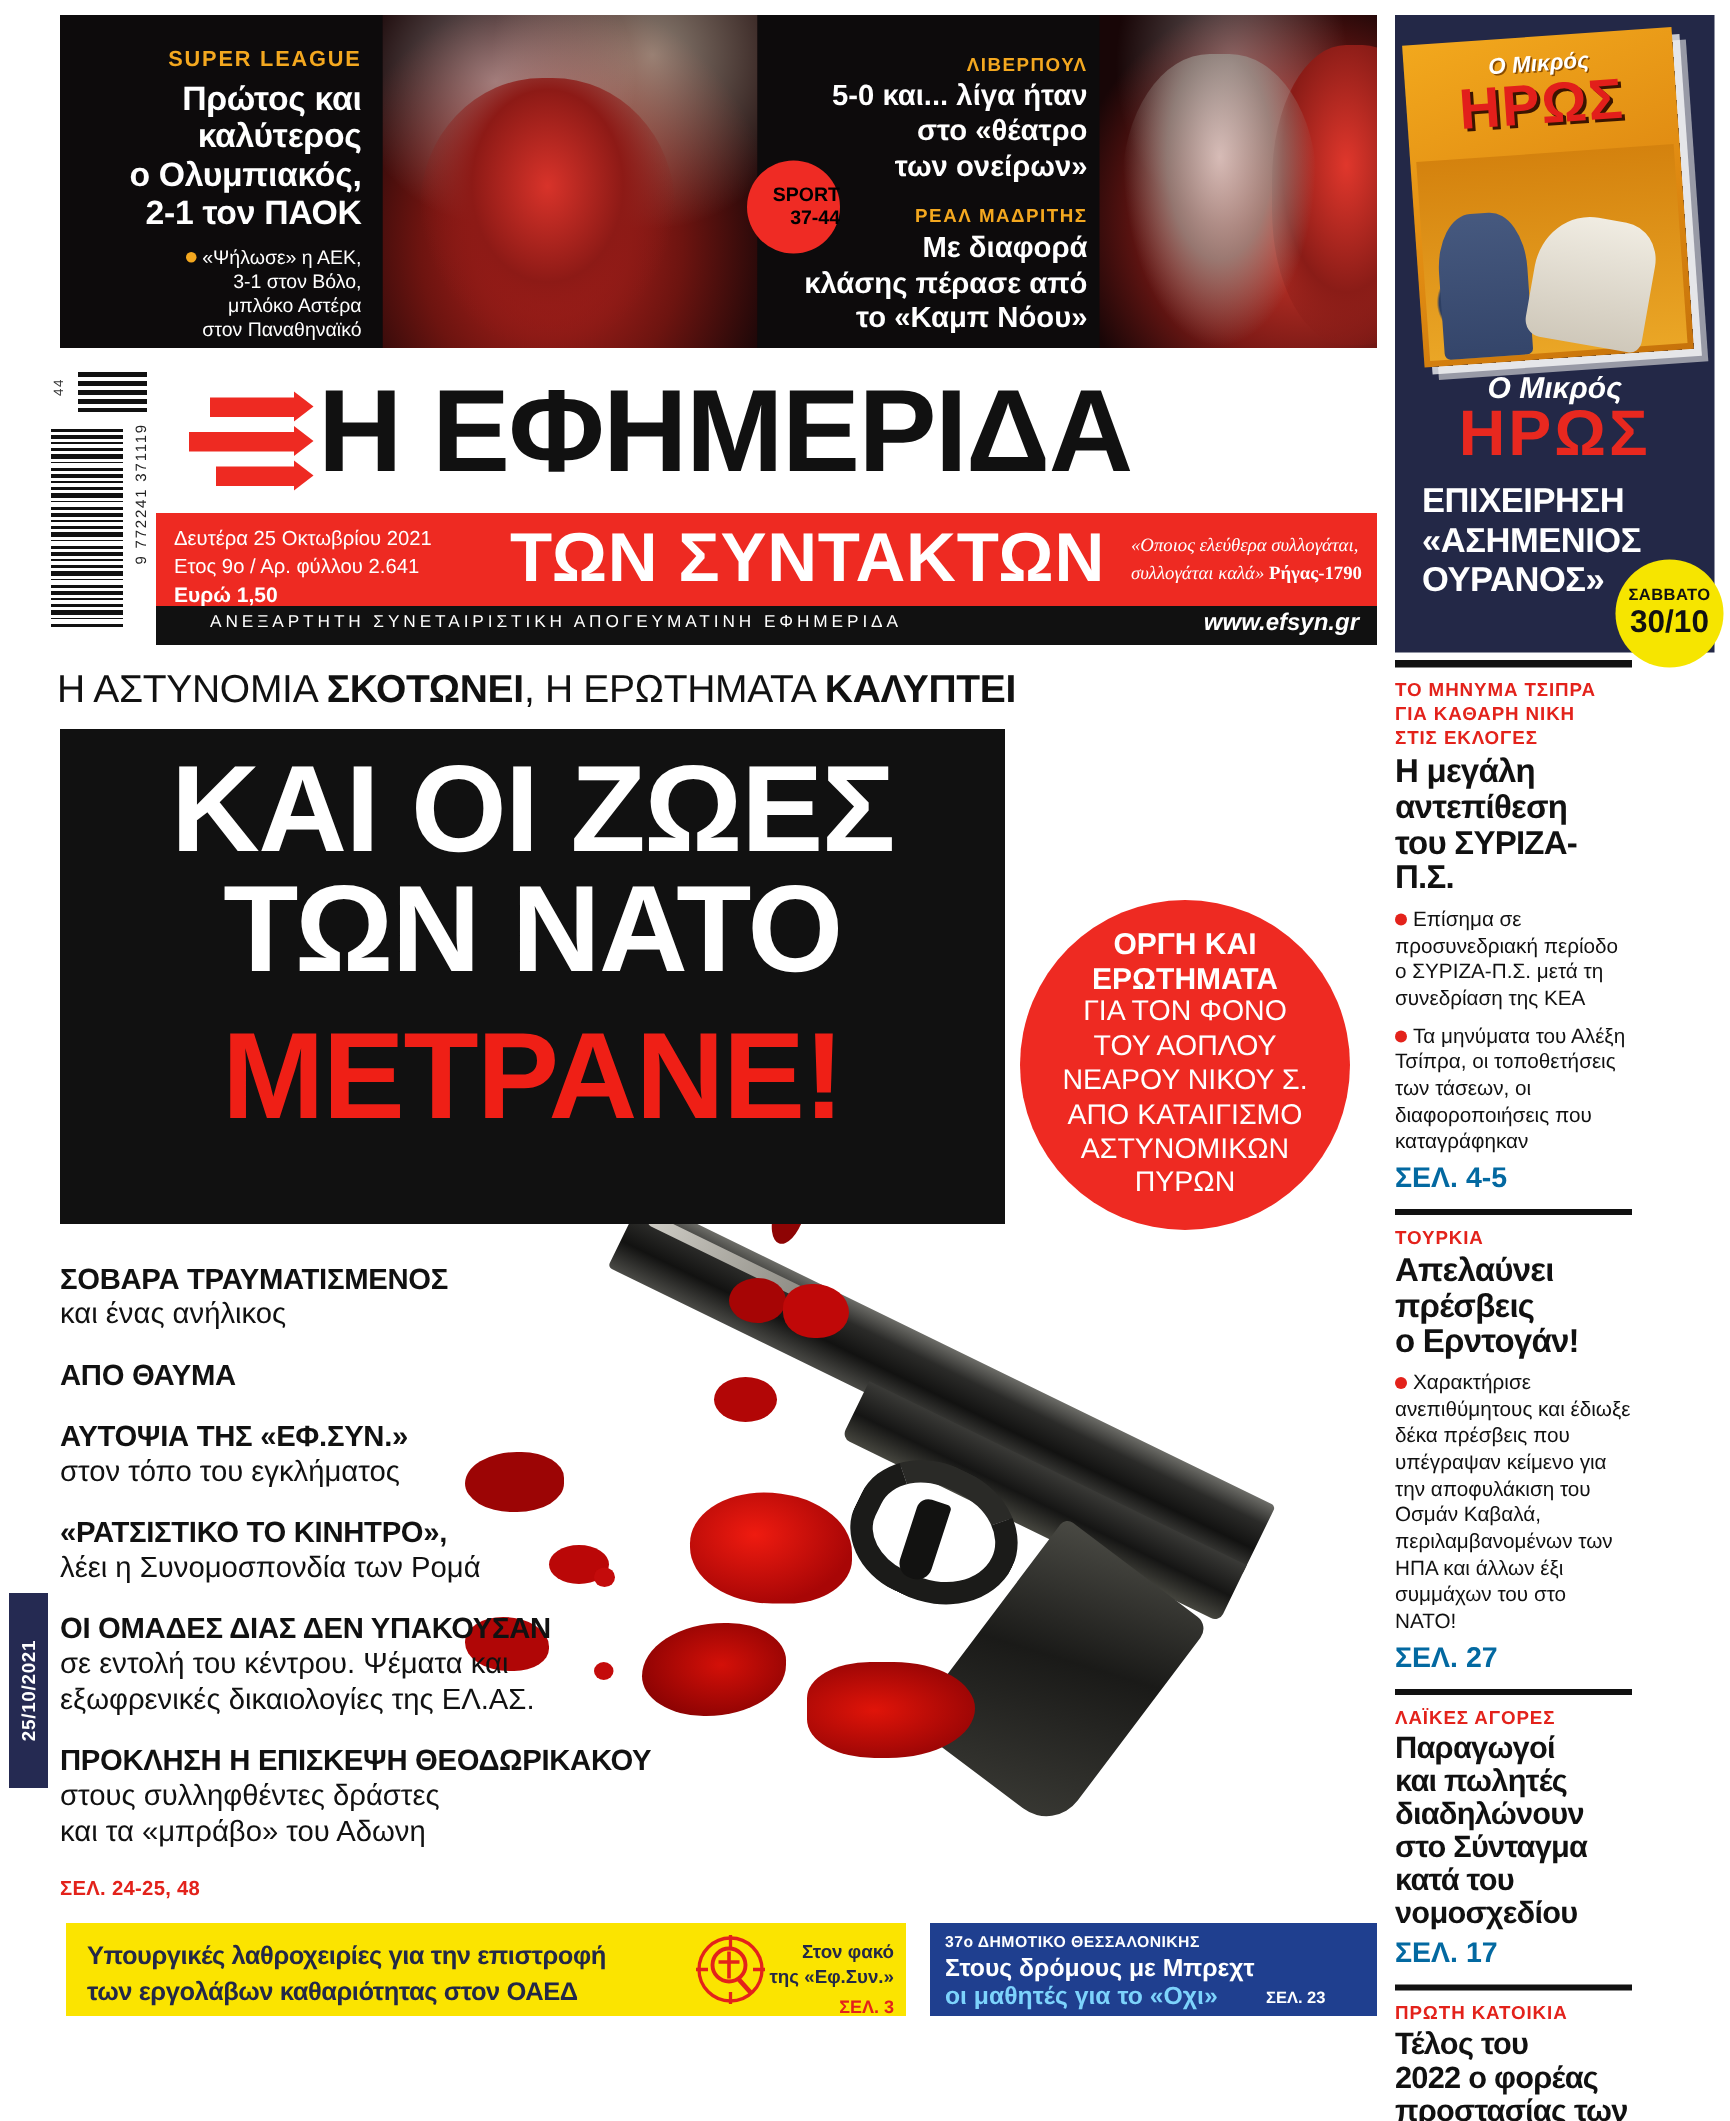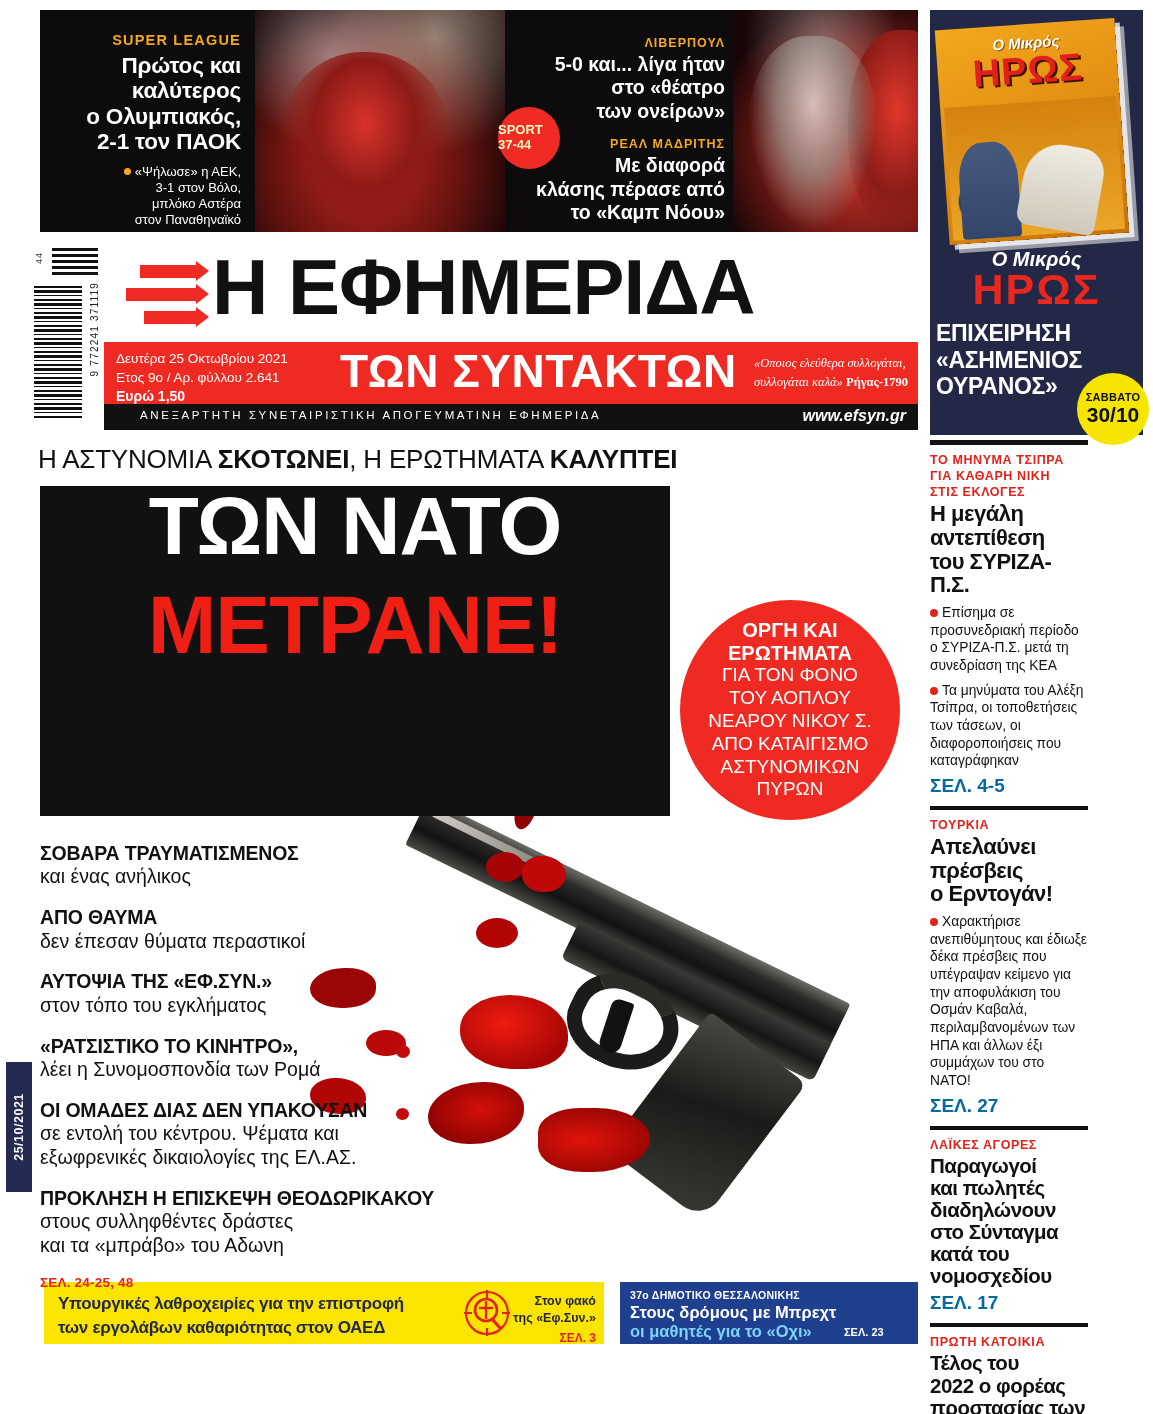--- a/index.html
+++ b/index.html
@@ -91,22 +91,22 @@
     position: absolute; left: 465px; top: 0; width: 228px; height: 222px;
     background: #0d0b0c; padding: 26px 8px 0 6px; text-align: right;
   }
   .sb-kicker2 { color:#f4a81f; font-size:12.5px; font-weight:bold; letter-spacing:1px; }
   .sb-head2 { color:#fff; font-size:19.5px; font-weight:bold; line-height:1.2; margin-top:3px; }
   .sb-gap { height: 14px; }
 
   .sport-badge {
     position: absolute; left: 458px; top: 97px;
     width: 62px; height: 62px; border-radius: 50%;
-    background: #ef2b24; color: #fef9c3;
-    display:flex; flex-direction:column; align-items:flex-start; justify-content:center;
+    background: #ef2b24; color: #000000;
+    display:flex; flex-direction:column; align-items:flex-end; justify-content:center;
     font-size: 13px; font-weight: bold; line-height: 1.15; z-index: 5;
   }
 
   
   .promo {
     position: absolute; left: 930px; top: 10px;
     width: 213px; height: 425px;
     background: #232847; overflow: visible;
   }
   .promo-book {
@@ -147,21 +147,21 @@
   .promo-t1 {
     position:absolute; top:238px; left:0; right:0; text-align:center;
     color:#fff; font-size:20px; font-weight:bold; font-style:italic;
   }
   .promo-t2 {
     position:absolute; top:258px; left:0; right:0; text-align:center;
     color:#e8281f; font-size:43px; font-weight:bold; letter-spacing:2px;
     line-height:1;
   }
   .promo-t3 {
-    position:absolute; top:310px; left:6px; right:6px;
+    position:absolute; top:310px; left:18px; right:6px;
     color:#fff; font-size:23px; font-weight:bold; line-height:1.16;
     letter-spacing:-0.3px;
   }
   .promo-date {
     position:absolute; right:-6px; bottom:-10px;
     width:72px; height:72px; border-radius:50%;
     background:#f6e500; color:#111;
     display:flex; flex-direction:column; align-items:center; justify-content:center;
     line-height:1.05; z-index:6;
   }
@@ -507,20 +507,21 @@
     <div class="blood b7"></div>
     <div class="blood b8"></div>
 
     <div class="blood b10"></div>
     <div class="blood b11"></div>
     <div class="blood b12"></div>
     <div class="blood b13"></div>
   </div>
 
   <div class="headbox">
+    <div class="hb-l1">ΚΑΙ ΟΙ ΖΩΕΣ</div>
     <div class="hb-l2">ΤΩΝ ΝΑΤΟ</div>
     <div class="hb-l3">ΜΕΤΡΑΝΕ!</div>
   </div>
 
   <div class="circle-callout">
     <div class="cc-b">ΟΡΓΗ ΚΑΙ</div>
     <div class="cc-b">ΕΡΩΤΗΜΑΤΑ</div>
     <div class="cc-n">ΓΙΑ ΤΟΝ ΦΟΝΟ</div>
     <div class="cc-n">ΤΟΥ ΑΟΠΛΟΥ</div>
     <div class="cc-n">ΝΕΑΡΟΥ ΝΙΚΟΥ Σ.</div>
@@ -529,21 +530,20 @@
     <div class="cc-n">ΠΥΡΩΝ</div>
   </div>
 
   <div class="bullets">
     <div class="bi">
       <div class="bi-h">ΣΟΒΑΡΑ ΤΡΑΥΜΑΤΙΣΜΕΝΟΣ</div>
       <div class="bi-s">και ένας ανήλικος</div>
     </div>
     <div class="bi">
       <div class="bi-h">ΑΠΟ ΘΑΥΜΑ</div>
-      <div class="bi-s">δεν έπεσαν θύματα περαστικοί</div>
     </div>
     <div class="bi">
       <div class="bi-h">ΑΥΤΟΨΙΑ ΤΗΣ «ΕΦ.ΣΥΝ.»</div>
       <div class="bi-s">στον τόπο του εγκλήματος</div>
     </div>
     <div class="bi">
       <div class="bi-h">«ΡΑΤΣΙΣΤΙΚΟ ΤΟ ΚΙΝΗΤΡΟ»,</div>
       <div class="bi-s">λέει η Συνομοσπονδία των Ρομά</div>
     </div>
     <div class="bi">

